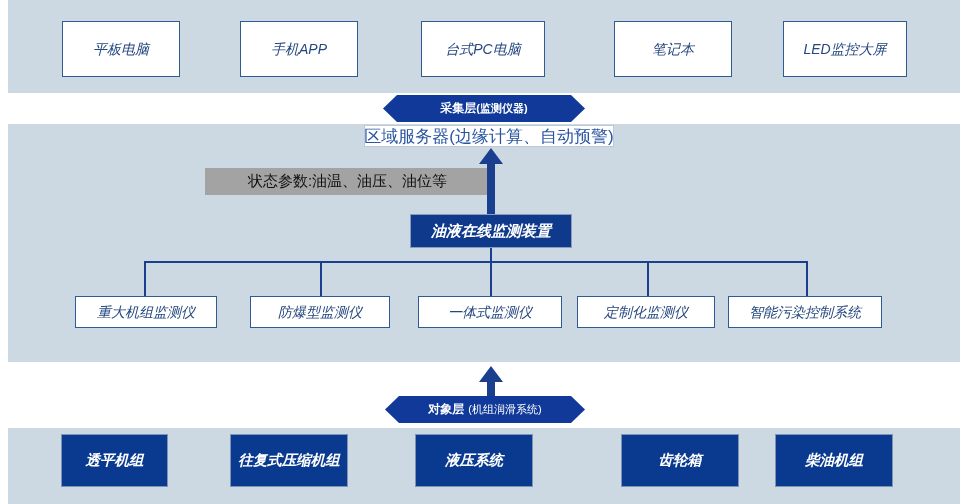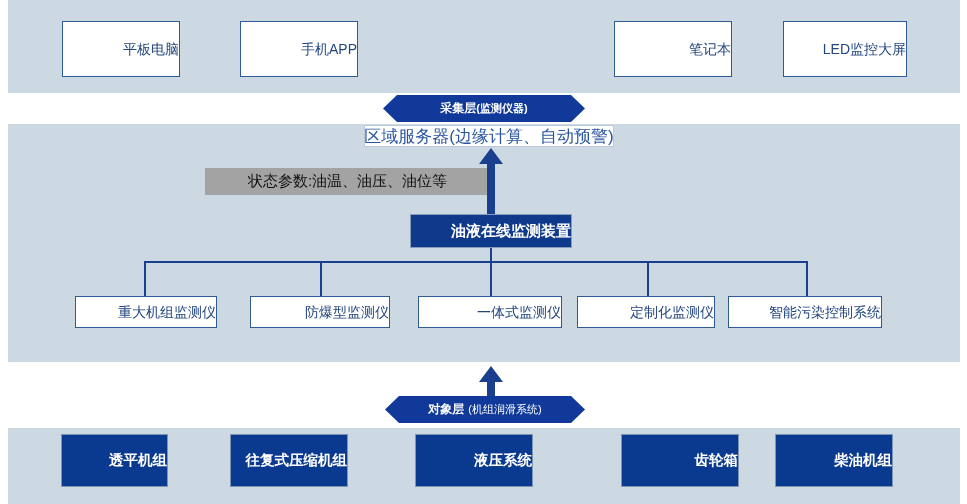--- a/index.html
+++ b/index.html
@@ -26,23 +26,24 @@
   #band-top    { left: 8px; top: 0px;   width: 952px; height: 93px; }
   #band-mid    { left: 8px; top: 124px; width: 952px; height: 238px; }
   #band-bottom { left: 8px; top: 428px; width: 952px; height: 76px; }
 
   
   .box {
     position: absolute;
     box-sizing: border-box;
     display: flex;
     align-items: center;
-    justify-content: flex-end;
+    justify-content: center;
     text-align: center;
     line-height: 1.15;
+    font-style: italic;
   }
   
   .box-outline {
     background: #ffffff;
     border: 1.5px solid #2e5b93;
     color: #24477f;
     font-size: 14px;
   }
   .box-outline.thin { border-width: 1.2px; }
 
@@ -124,20 +125,23 @@
 
   <div class="band" id="band-top"></div>
   <div class="band" id="band-mid"></div>
   <div class="band" id="band-bottom"></div>
 
   <div class="box box-outline" style="left:62px; top:21px; width:118px; height:56px;">
     <span>平板电脑</span>
   </div>
   <div class="box box-outline" style="left:240px; top:21px; width:118px; height:56px;">
     <span>手机APP</span>
+  </div>
+  <div class="box box-outline" style="left:421px; top:21px; width:124px; height:56px;">
+    <span>台式PC电脑</span>
   </div>
   <div class="box box-outline" style="left:614px; top:21px; width:118px; height:56px;">
     <span>笔记本</span>
   </div>
   <div class="box box-outline" style="left:783px; top:21px; width:124px; height:56px;">
     <span>LED监控大屏</span>
   </div>
 
   <div class="banner" id="collection-banner" style="left:383px; top:95px; width:202px; height:27px;">
     <span class="b-main">采集层</span>

